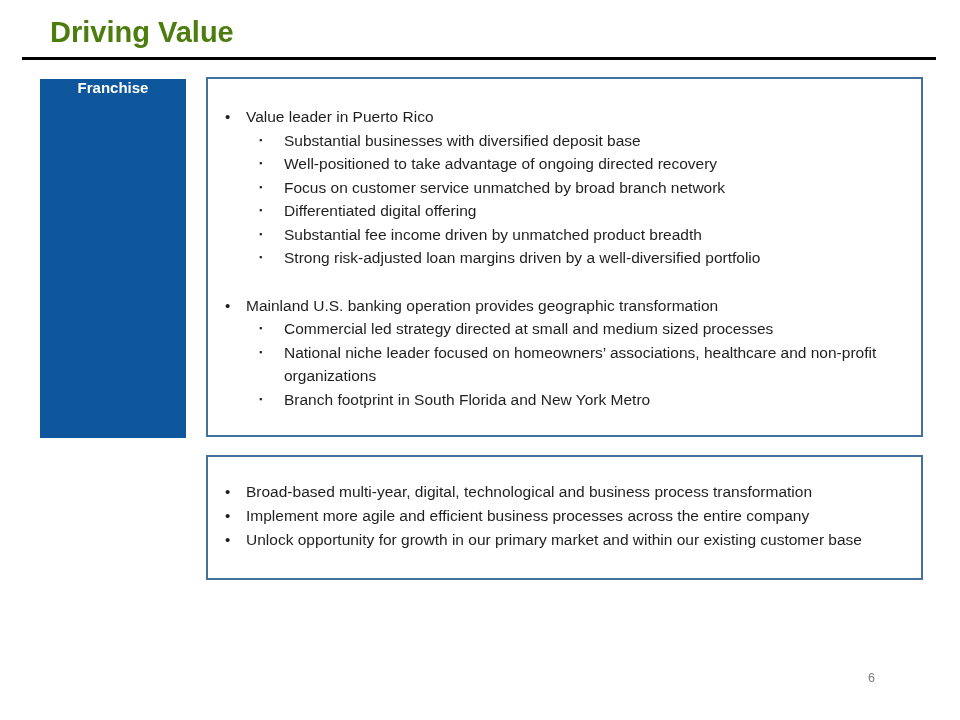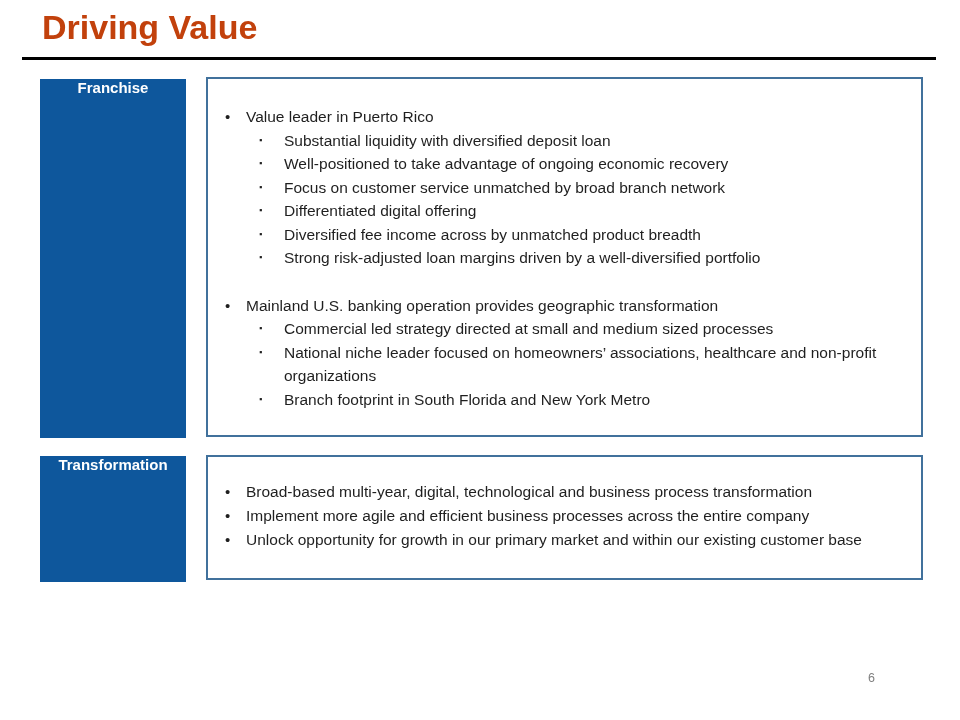--- a/index.html
+++ b/index.html
@@ -5,22 +5,22 @@
   html, body {
     margin: 0; padding: 0;
     width: 960px; height: 720px;
     background: #ffffff;
     font-family: "Liberation Sans", sans-serif;
     overflow: hidden;
   }
   .slide { position: relative; width: 960px; height: 720px; }
 
   .title {
-    position: absolute; left: 42px; top: 8px; margin: 0;
-    font-size: 34px; font-weight: 600; color: #c2410c;
+    position: absolute; left: 42px; top: 8px; margin: 8px;
+    font-size: 29px; font-weight: 600; color: #4d7c0f;
     white-space: nowrap;
   }
   .title-rule {
     position: absolute; left: 22px; top: 57px;
     width: 914px; height: 3px; background: var(--rule);
   }
 
   .label-box {
     position: absolute; left: 40px; width: 146px;
     background: var(--accent);
@@ -68,37 +68,37 @@
   <div class="label-box franchise">
     <span>Franchise</span>
   </div>
   <div class="content-box franchise-content">
       <div class="li l1">
         <span class="marker">•</span>
         <span class="txt">Value leader in Puerto Rico</span>
       </div>
       <div class="li l2">
         <span class="marker">▪</span>
-        <span class="txt">Substantial liquidity with diversified deposit loan</span>
+        <span class="txt">Substantial businesses with diversified deposit base</span>
       </div>
       <div class="li l2">
         <span class="marker">▪</span>
-        <span class="txt">Well-positioned to take advantage of ongoing economic recovery</span>
+        <span class="txt">Well-positioned to take advantage of ongoing directed recovery</span>
       </div>
       <div class="li l2">
         <span class="marker">▪</span>
         <span class="txt">Focus on customer service unmatched by broad branch network</span>
       </div>
       <div class="li l2">
         <span class="marker">▪</span>
         <span class="txt">Differentiated digital offering</span>
       </div>
       <div class="li l2">
         <span class="marker">▪</span>
-        <span class="txt">Diversified fee income across by unmatched product breadth</span>
+        <span class="txt">Substantial fee income driven by unmatched product breadth</span>
       </div>
       <div class="li l2">
         <span class="marker">▪</span>
         <span class="txt">Strong risk-adjusted loan margins driven by a well-diversified portfolio</span>
       </div>
       <div class="li l1 gap">
         <span class="marker">•</span>
         <span class="txt">Mainland U.S. banking operation provides geographic transformation</span>
       </div>
       <div class="li l2">
@@ -108,23 +108,20 @@
       <div class="li l2">
         <span class="marker">▪</span>
         <span class="txt">National niche leader focused on homeowners’ associations, healthcare and non-profit organizations</span>
       </div>
       <div class="li l2">
         <span class="marker">▪</span>
         <span class="txt">Branch footprint in South Florida and New York Metro</span>
       </div>
     </div>
 
-  <div class="label-box transformation">
-    <span>Transformation</span>
-  </div>
   <div class="content-box transformation-content">
       <div class="li l1">
         <span class="marker">•</span>
         <span class="txt">Broad-based multi-year, digital, technological and business process transformation</span>
       </div>
       <div class="li l1">
         <span class="marker">•</span>
         <span class="txt">Implement more agile and efficient business processes across the entire company</span>
       </div>
       <div class="li l1">

